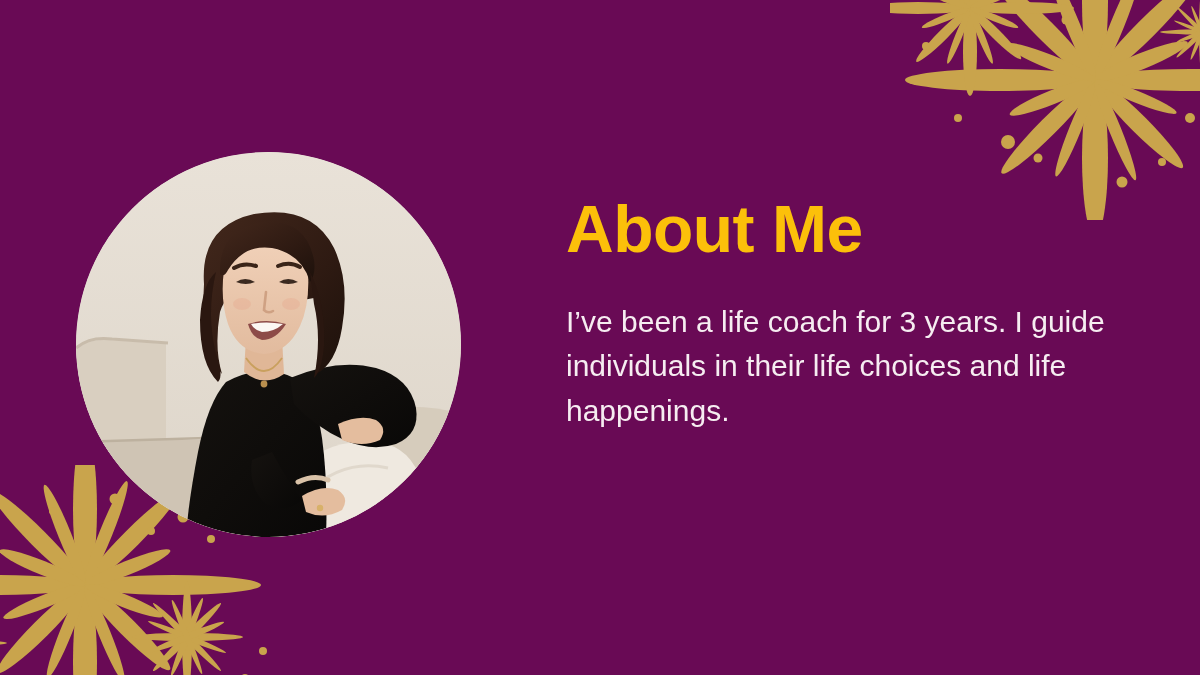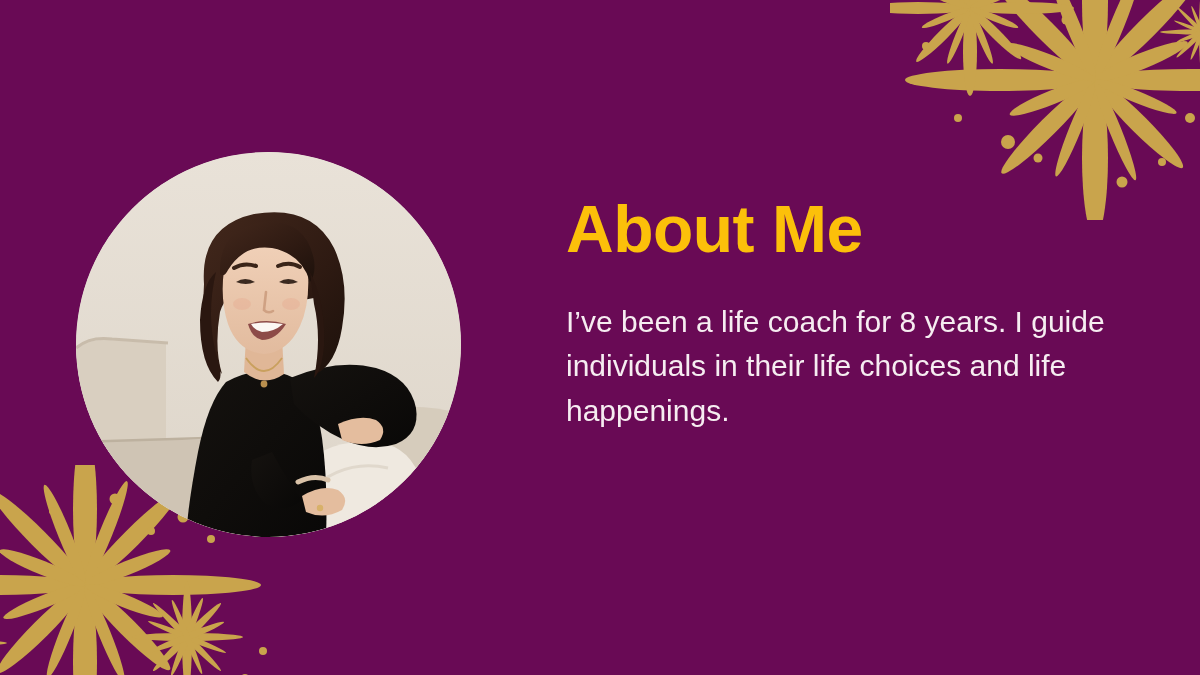--- a/index.html
+++ b/index.html
@@ -289,16 +289,16 @@
 
         <path d="M222 330 Q 238 322 252 328" stroke="#d9c2a8" stroke-width="5" fill="none" stroke-linecap="round"></path>
 
         <circle cx="244" cy="356" r="3.2" fill="#d8b169"></circle>
       </g>
     </svg>
   </div>
 
   <div class="text-block">
     <h1 class="about-title">About Me</h1>
-    <p class="about-body">I’ve been a life coach for 8 years. I guide individuals in their life choices and life happenings.</p>
+    <p class="about-body">I’ve been a life coach for 3 years. I guide individuals in their life choices and life happenings.</p>
   </div>
 
 </div>
 
 </body></html>

